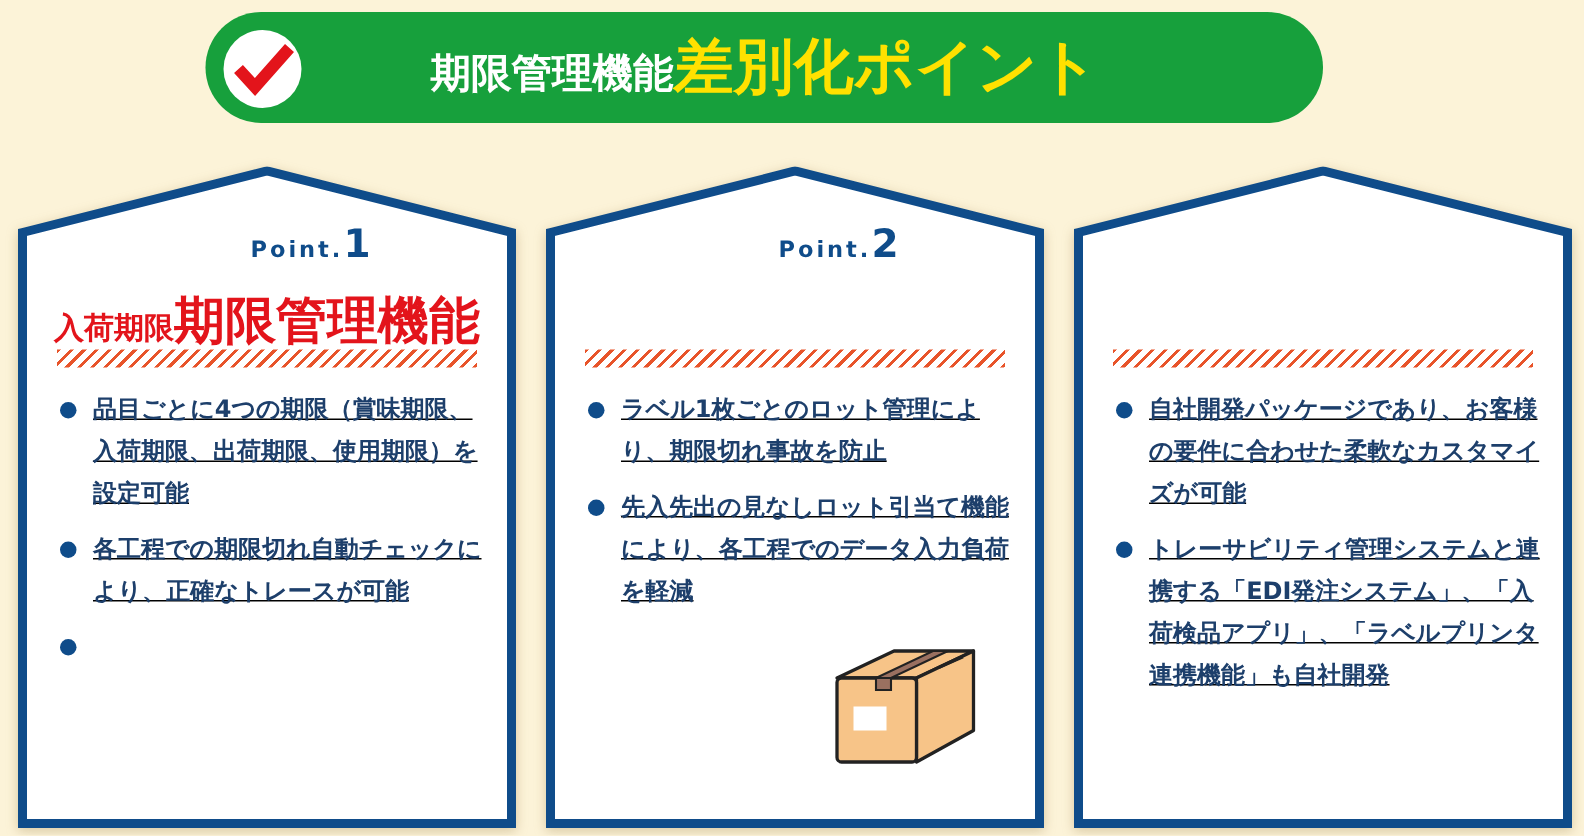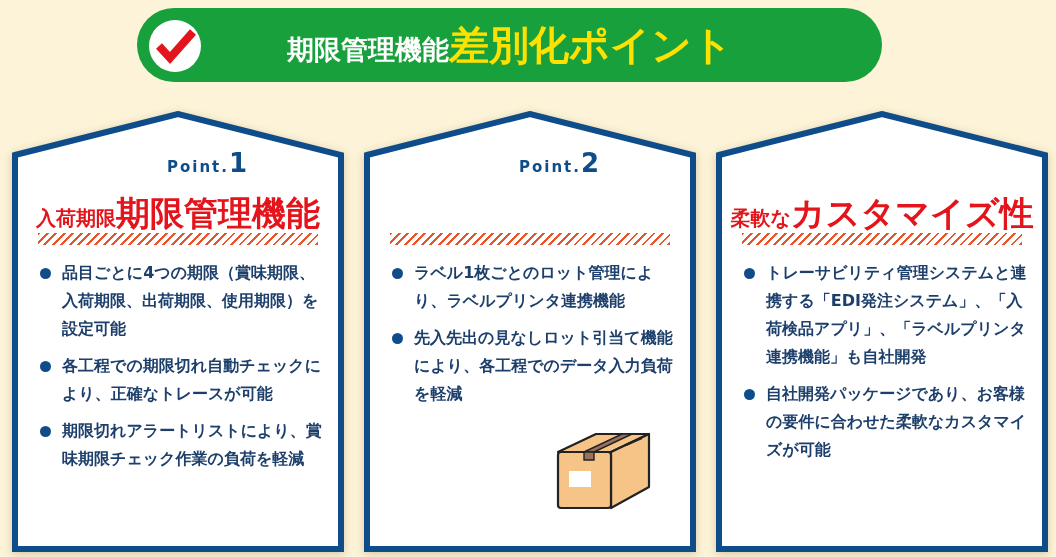--- a/index.html
+++ b/index.html
@@ -38,21 +38,21 @@
   .point-label .num { font-size: 26px; letter-spacing: 0; }
   .card-title {
     position: absolute; top: 80px; left: 0; width: 332px; text-align: center;
     color: #e3141b; font-weight: bold; font-size: 20px; white-space: nowrap;
   }
   .card-title .big { font-size: 34px; }
   .hatch {
     position: absolute; top: 122px; left: 26px; width: 280px; height: 12px;
     background: repeating-linear-gradient(135deg, #e8542a 0 2px, transparent 2px 6px);
   }
-  .bullets { position: absolute; top: 148px; left: 28px; width: 285px; margin: 0; padding: 0; list-style: none; }
+  .bullets { position: absolute; top: 148px; left: 28px; width: 285px; margin: 0; padding: 0; list-style: none; text-decoration: underline; }
   .bullets li {
     position: relative; padding-left: 22px; margin-bottom: 9px;
     color: #1d3f6b; font-size: 16px; line-height: 28px; font-weight: bold;
   }
   .bullets li .dot {
     position: absolute; left: 0; top: 9px; width: 11px; height: 11px;
     border-radius: 50%; background: #0f4c8a;
   }
   .box-illust { position: absolute; left: 160px; top: 320px; }
 </style>
@@ -78,36 +78,36 @@
     <div class="point-label">
       <span>Point.</span><span class="num">1</span>
     </div>
     <div class="card-title">
       <span>入荷期限</span><span class="big">期限管理機能</span>
     </div>
     <div class="hatch"></div>
     <ul class="bullets">
       <li><span class="dot"></span><span>品目ごとに4つの期限（賞味期限、入荷期限、出荷期限、使用期限）を設定可能</span></li>
       <li><span class="dot"></span><span>各工程での期限切れ自動チェックにより、正確なトレースが可能</span></li>
-      <li><span class="dot"></span><span>期限切れアラートリストにより、賞味期限チェック作業の負荷を軽減</span></li>
+      <li><span class="dot"></span></li>
     </ul>
   </div>
 </div>
 
 <div class="card" style="left:364px;">
   <svg class="shape" width="332" height="441" viewBox="0 0 332 441">
     <polygon points="3,44 166,3 329,44 329,438 3,438" fill="#ffffff" stroke="#0f4c8a" stroke-width="6" stroke-linejoin="miter"></polygon>
   </svg>
   <div class="content">
     <div class="point-label">
       <span>Point.</span><span class="num">2</span>
     </div>
     <div class="hatch"></div>
     <ul class="bullets">
-      <li><span class="dot"></span><span>ラベル1枚ごとのロット管理により、ラベルプリンタ連携機能</span></li>
+      <li><span class="dot"></span><span>ラベル1枚ごとのロット管理により、期限切れ事故を防止</span></li>
       <li><span class="dot"></span><span>先入先出の見なしロット引当て機能により、各工程でのデータ入力負荷を軽減</span></li>
     </ul>
     <div class="box-illust">
       <svg width="140" height="80" viewBox="0 0 140 80">
 
         <polygon points="34,21 72,3 125,3 87,21" fill="#f7c488" stroke="#222" stroke-width="2.2" stroke-linejoin="round"></polygon>
 
         <polygon points="87,21 125,3 125,56 87,77" fill="#f7c488" stroke="#222" stroke-width="2.2" stroke-linejoin="round"></polygon>
 
         <rect x="34" y="21" width="53" height="56" rx="3" fill="#f7c488" stroke="#222" stroke-width="2.2"></rect>
@@ -121,22 +121,19 @@
       </svg>
     </div>
   </div>
 </div>
 
 <div class="card" style="left:716px;">
   <svg class="shape" width="332" height="441" viewBox="0 0 332 441">
     <polygon points="3,44 166,3 329,44 329,438 3,438" fill="#ffffff" stroke="#0f4c8a" stroke-width="6" stroke-linejoin="miter"></polygon>
   </svg>
   <div class="content">
-    <div class="card-title">
-      <span>柔軟な</span><span class="big">カスタマイズ性</span>
-    </div>
     <div class="hatch"></div>
     <ul class="bullets">
+      <li><span class="dot"></span><span>自社開発パッケージであり、お客様の要件に合わせた柔軟なカスタマイズが可能</span></li>
       <li><span class="dot"></span><span>トレーサビリティ管理システムと連携する「EDI発注システム」、「入荷検品アプリ」、「ラベルプリンタ連携機能」も自社開発</span></li>
-      <li><span class="dot"></span><span>自社開発パッケージであり、お客様の要件に合わせた柔軟なカスタマイズが可能</span></li>
     </ul>
   </div>
 </div>
 
 </body></html>

